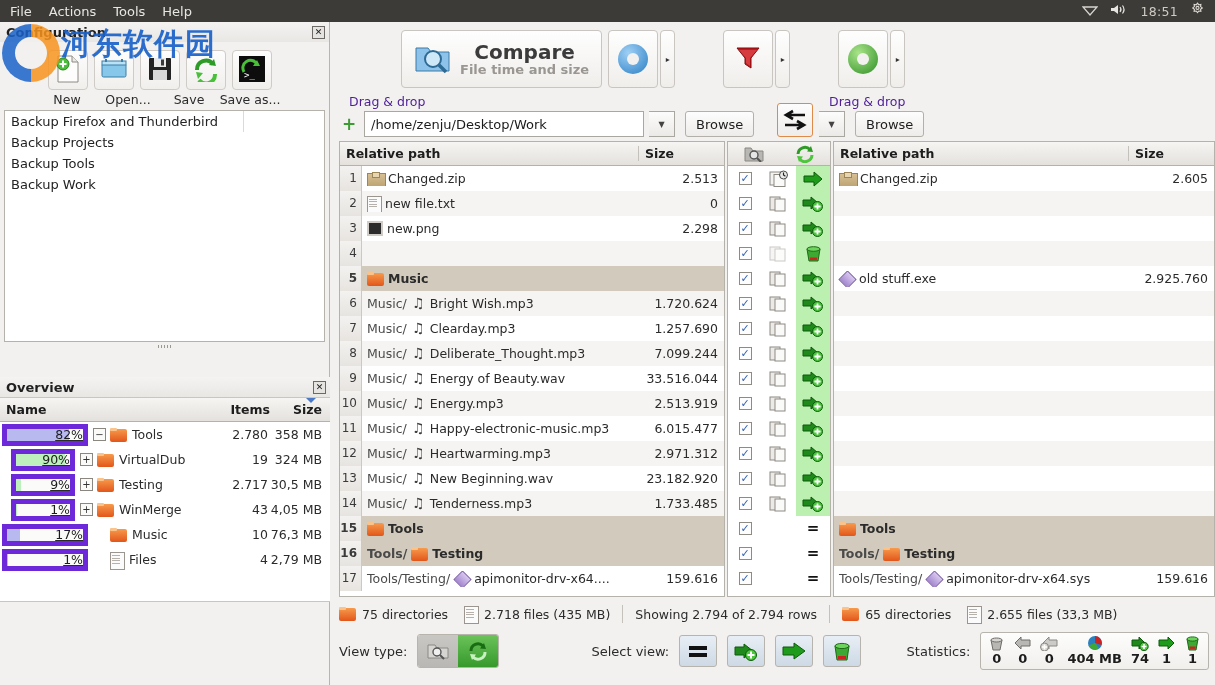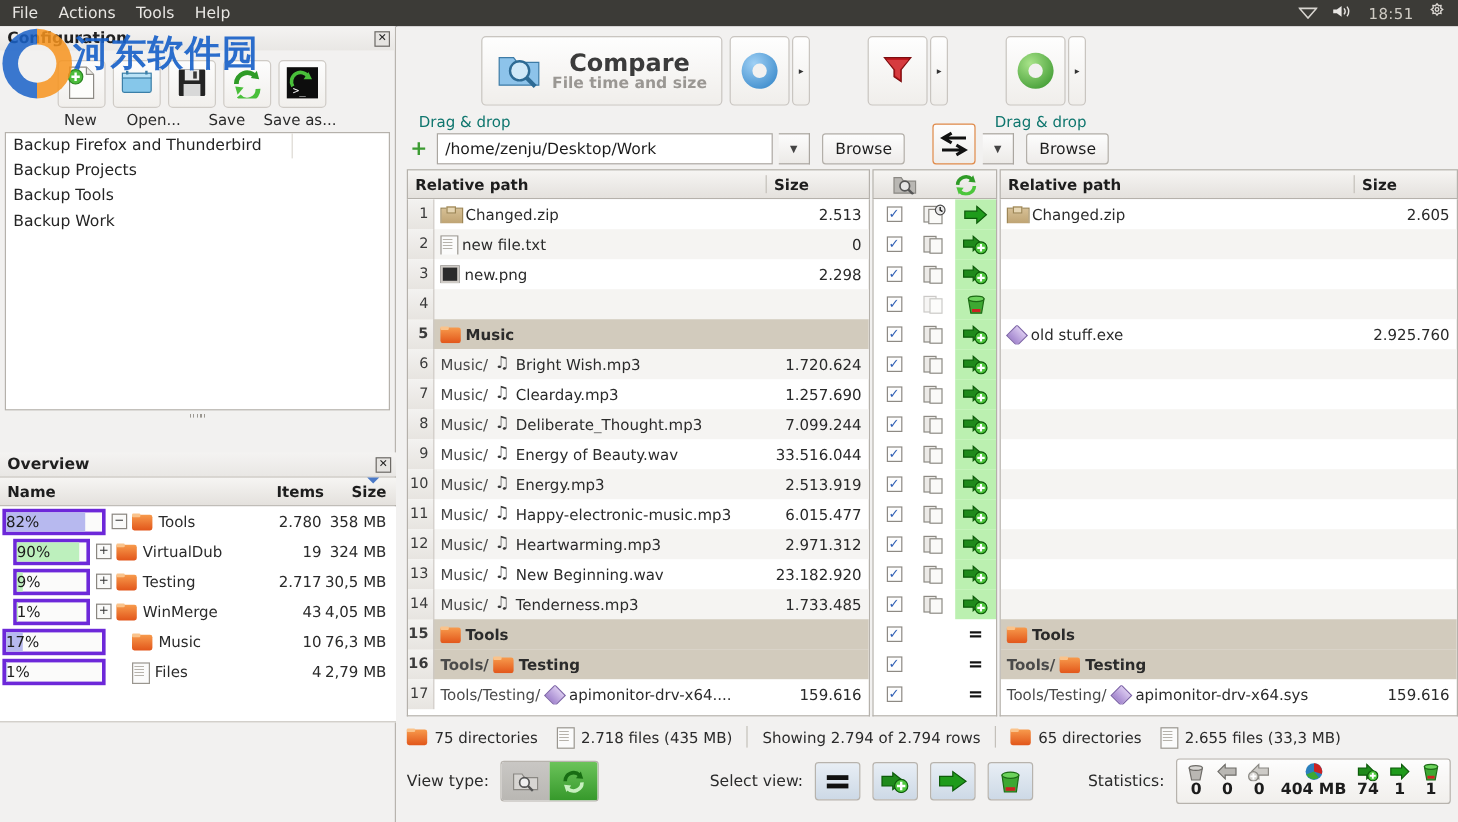--- a/index.html
+++ b/index.html
@@ -69,21 +69,21 @@
     border-bottom:1px solid #b5b1ab; color:#1d1d1d;
   }
   .ovw-head .c1 { flex:1; padding-left:6px; }
   .ovw-head .c2 { width:62px; text-align:right; }
   .ovw-head .c3 { width:60px; text-align:right; padding-right:8px; position:relative; }
   .sortarrow { position:absolute; right:14px; top:-4px; width:0;height:0;
      border-left:5px solid transparent;border-right:5px solid transparent;border-top:5px solid #4a79c7; }
   .ovw-body { background:#ffffff; height:180px; border-bottom:1px solid #c9c5bf; }
   .ovw-row { display:flex; align-items:center; height:26px; font-size:12.5px; }
   .pctcell { width:86px; height:22px; position:relative; margin-left:2px;
-     border:3px solid #6d28d9; background:#fbfbfa; display:flex; align-items:center; justify-content:flex-start; }
+     border:5px solid #6d28d9; background:#fbfbfa; display:flex; align-items:center; justify-content:flex-end;text-decoration:underline; }
   .pctcell .fill { position:absolute; left:0; top:0; bottom:0; }
   .pctcell .txt { position:relative; font-size:12.5px; color:#1c1c1c; }
   .ovw-row .indent1 { margin-left:11px; width:64px; }
   .exp { width:13px;height:13px;border:1px solid #8a8680;background:#fafaf9;
      font-size:10px;line-height:11px;text-align:center;color:#333;margin-left:5px;cursor:pointer;}
   .ovw-name { flex:1; display:flex; align-items:center; gap:5px; padding-left:4px; }
   .ovw-items { width:58px; text-align:right; }
   .ovw-size { width:62px; text-align:right; padding-right:8px; }
 
   
@@ -127,21 +127,21 @@
     font-size:8px;color:#333;cursor:pointer;margin-left:2px;
   }
   .gear { width:30px;height:30px;border-radius:50%;position:relative; }
   .gear.blue { background:radial-gradient(circle at 35% 30%,#9fd0f5,#2b7fc4); }
   .gear.green { background:radial-gradient(circle at 35% 30%,#a9e48a,#2f8f25); }
   .gear:after{content:"";position:absolute;left:9px;top:9px;width:12px;height:12px;border-radius:50%;background:#f2f1f0;}
 
   
   .patharea { display:flex; padding:0 6px 0 8px; }
   .pathcol { display:flex; flex-direction:column; }
-  .dd-label { font-size:12.5px; color:#0f766e; padding:2px 0 2px 10px; }
+  .dd-label { font-size:12.5px; color:#4c1d95; padding:2px 0 2px 10px; }
   .pathrow { display:flex; align-items:center; gap:5px; }
   .plusbtn { width:20px;height:20px;display:flex;align-items:center;justify-content:center;font-size:17px;color:#3c9b32;font-weight:bold;cursor:pointer;}
   .swapbtn { width:36px;height:34px;border:1px solid #e08a49;border-radius:3px;
      background:linear-gradient(#fdfdfd,#efedea);display:flex;align-items:center;justify-content:center;cursor:pointer;
      margin:0 6px; align-self:flex-end; }
   .pinput { height:26px;border:1px solid #aaa6a0;background:#fff;display:flex;align-items:center;
      padding:0 6px; font-size:13px; color:#1b1b1b; }
   .pcombo { width:26px;height:26px;border:1px solid #aaa6a0;border-left:none;background:linear-gradient(#fcfcfc,#eceae7);
      display:flex;align-items:center;justify-content:center;font-size:8px;color:#444;cursor:pointer;}
   .browse { height:26px;border:1px solid #b3afa9;border-radius:3px;background:linear-gradient(#fdfdfd,#eeecea);

